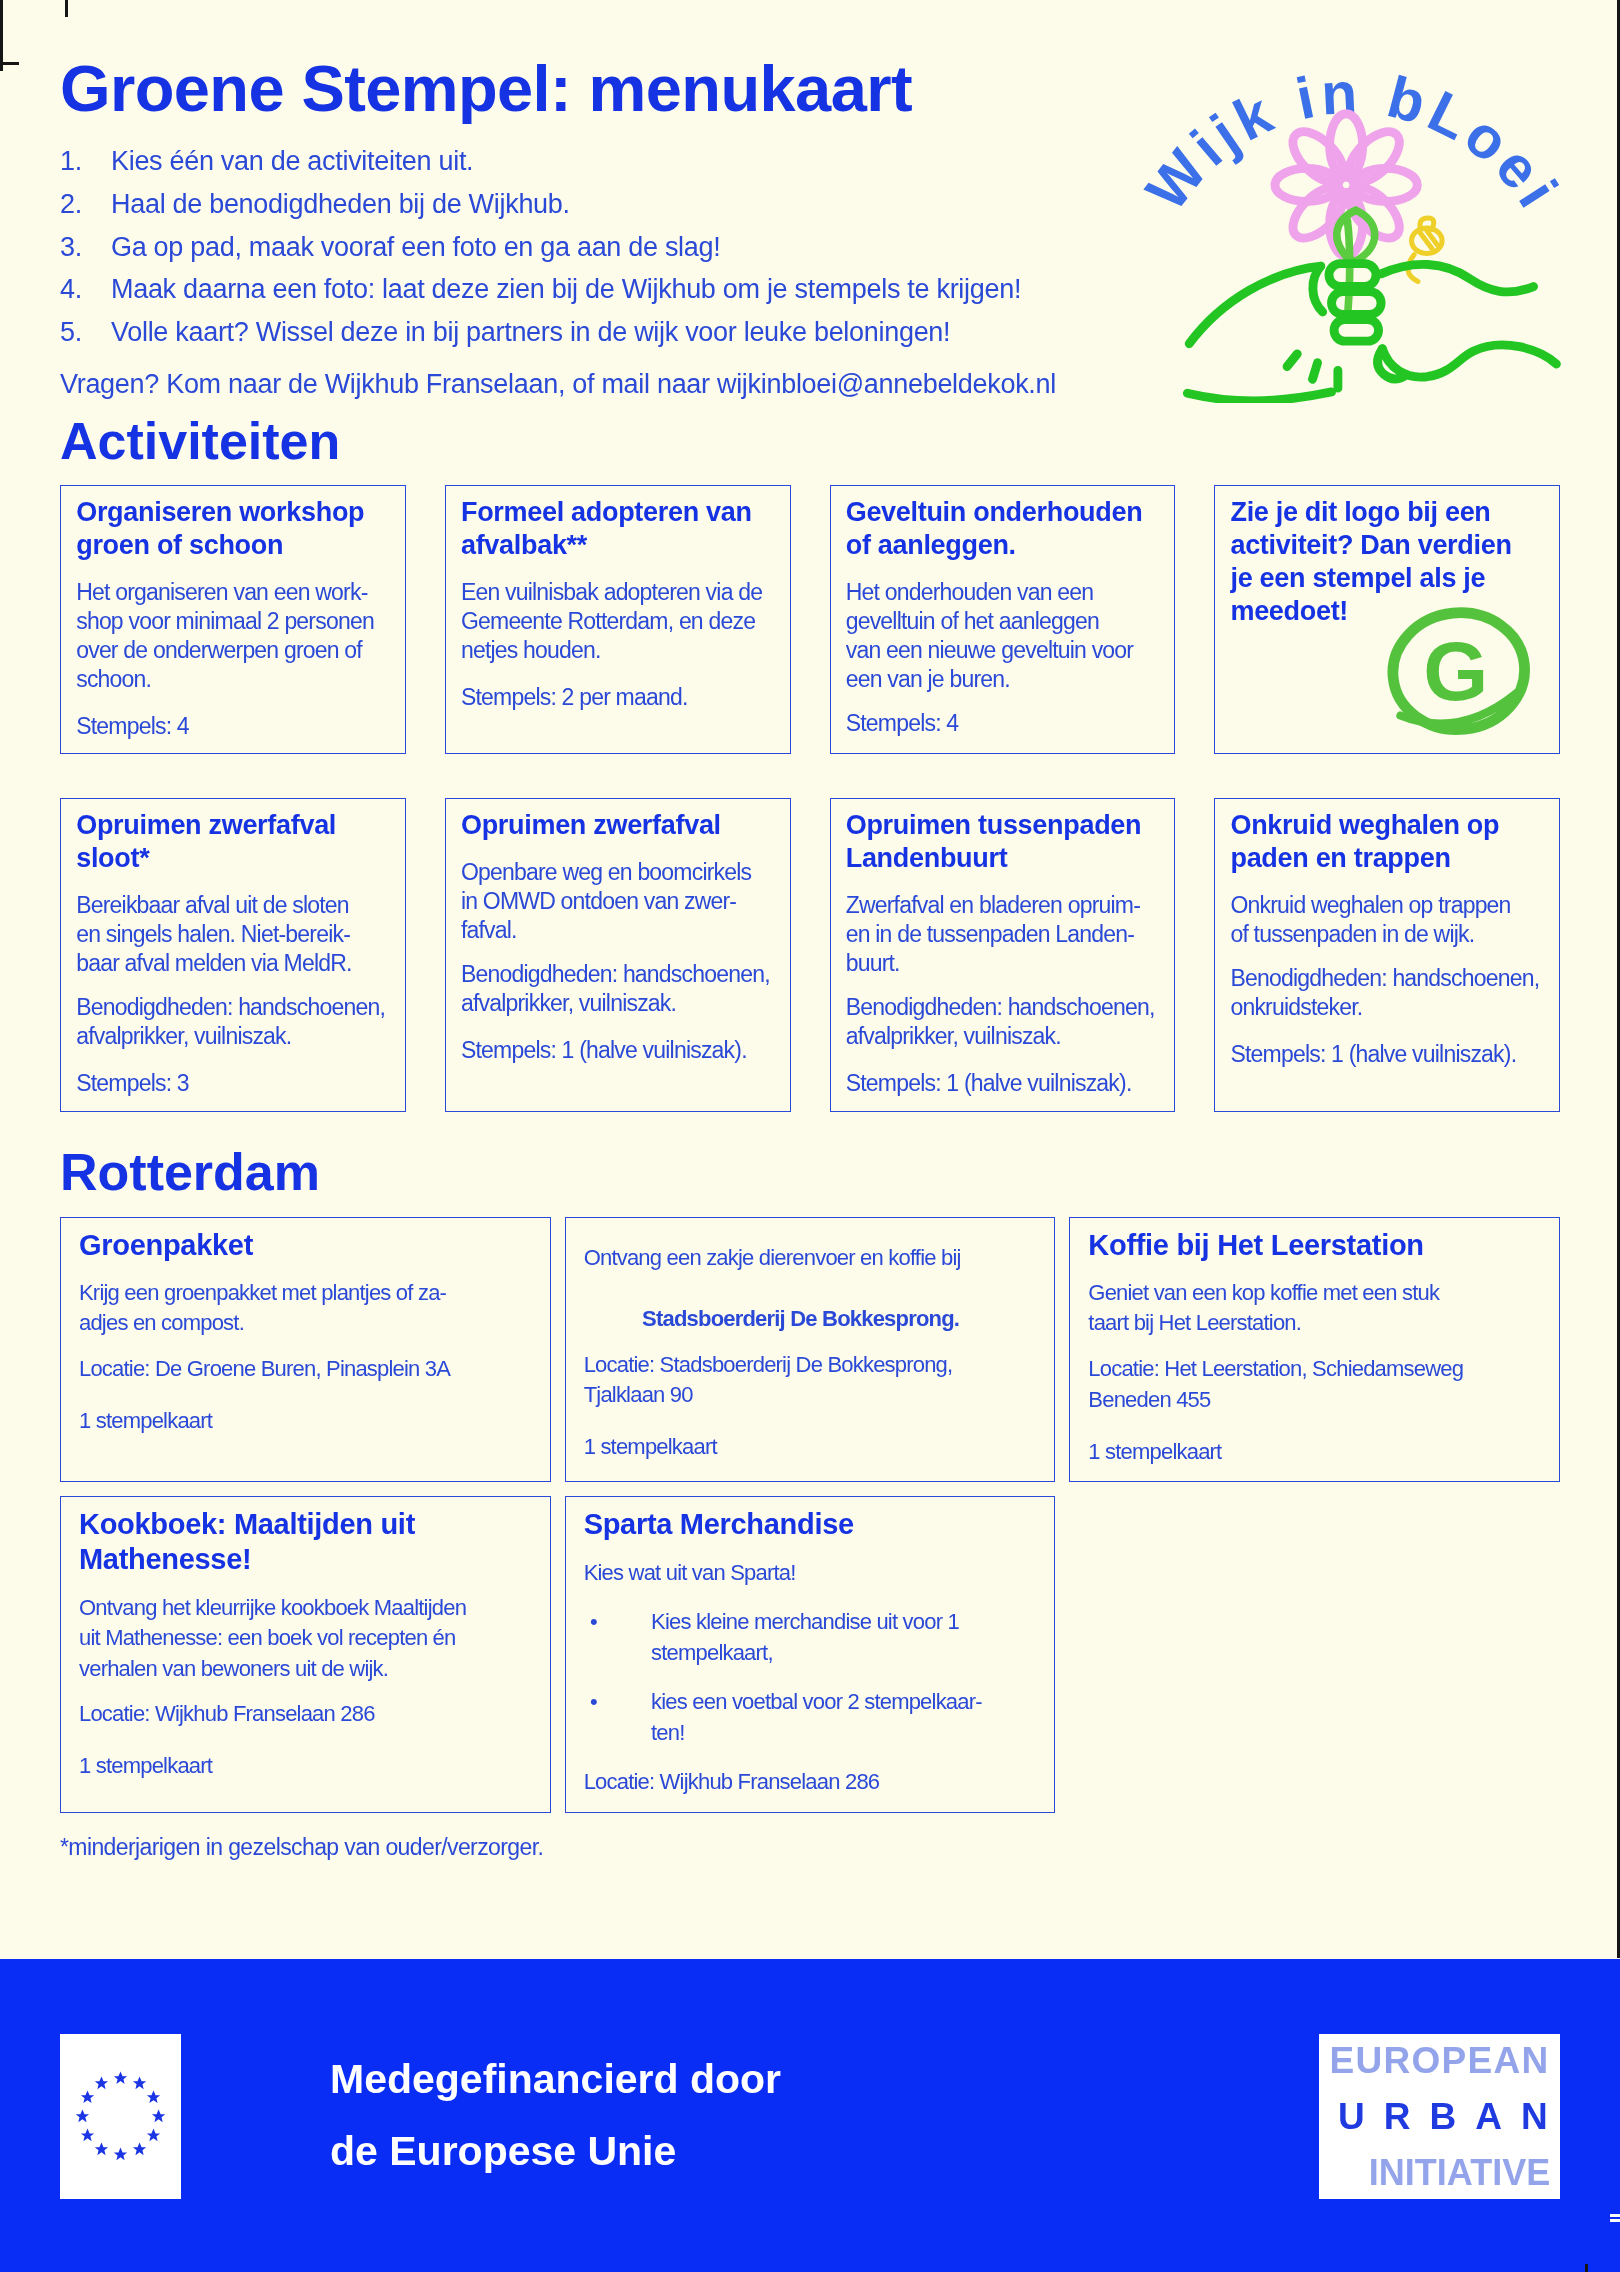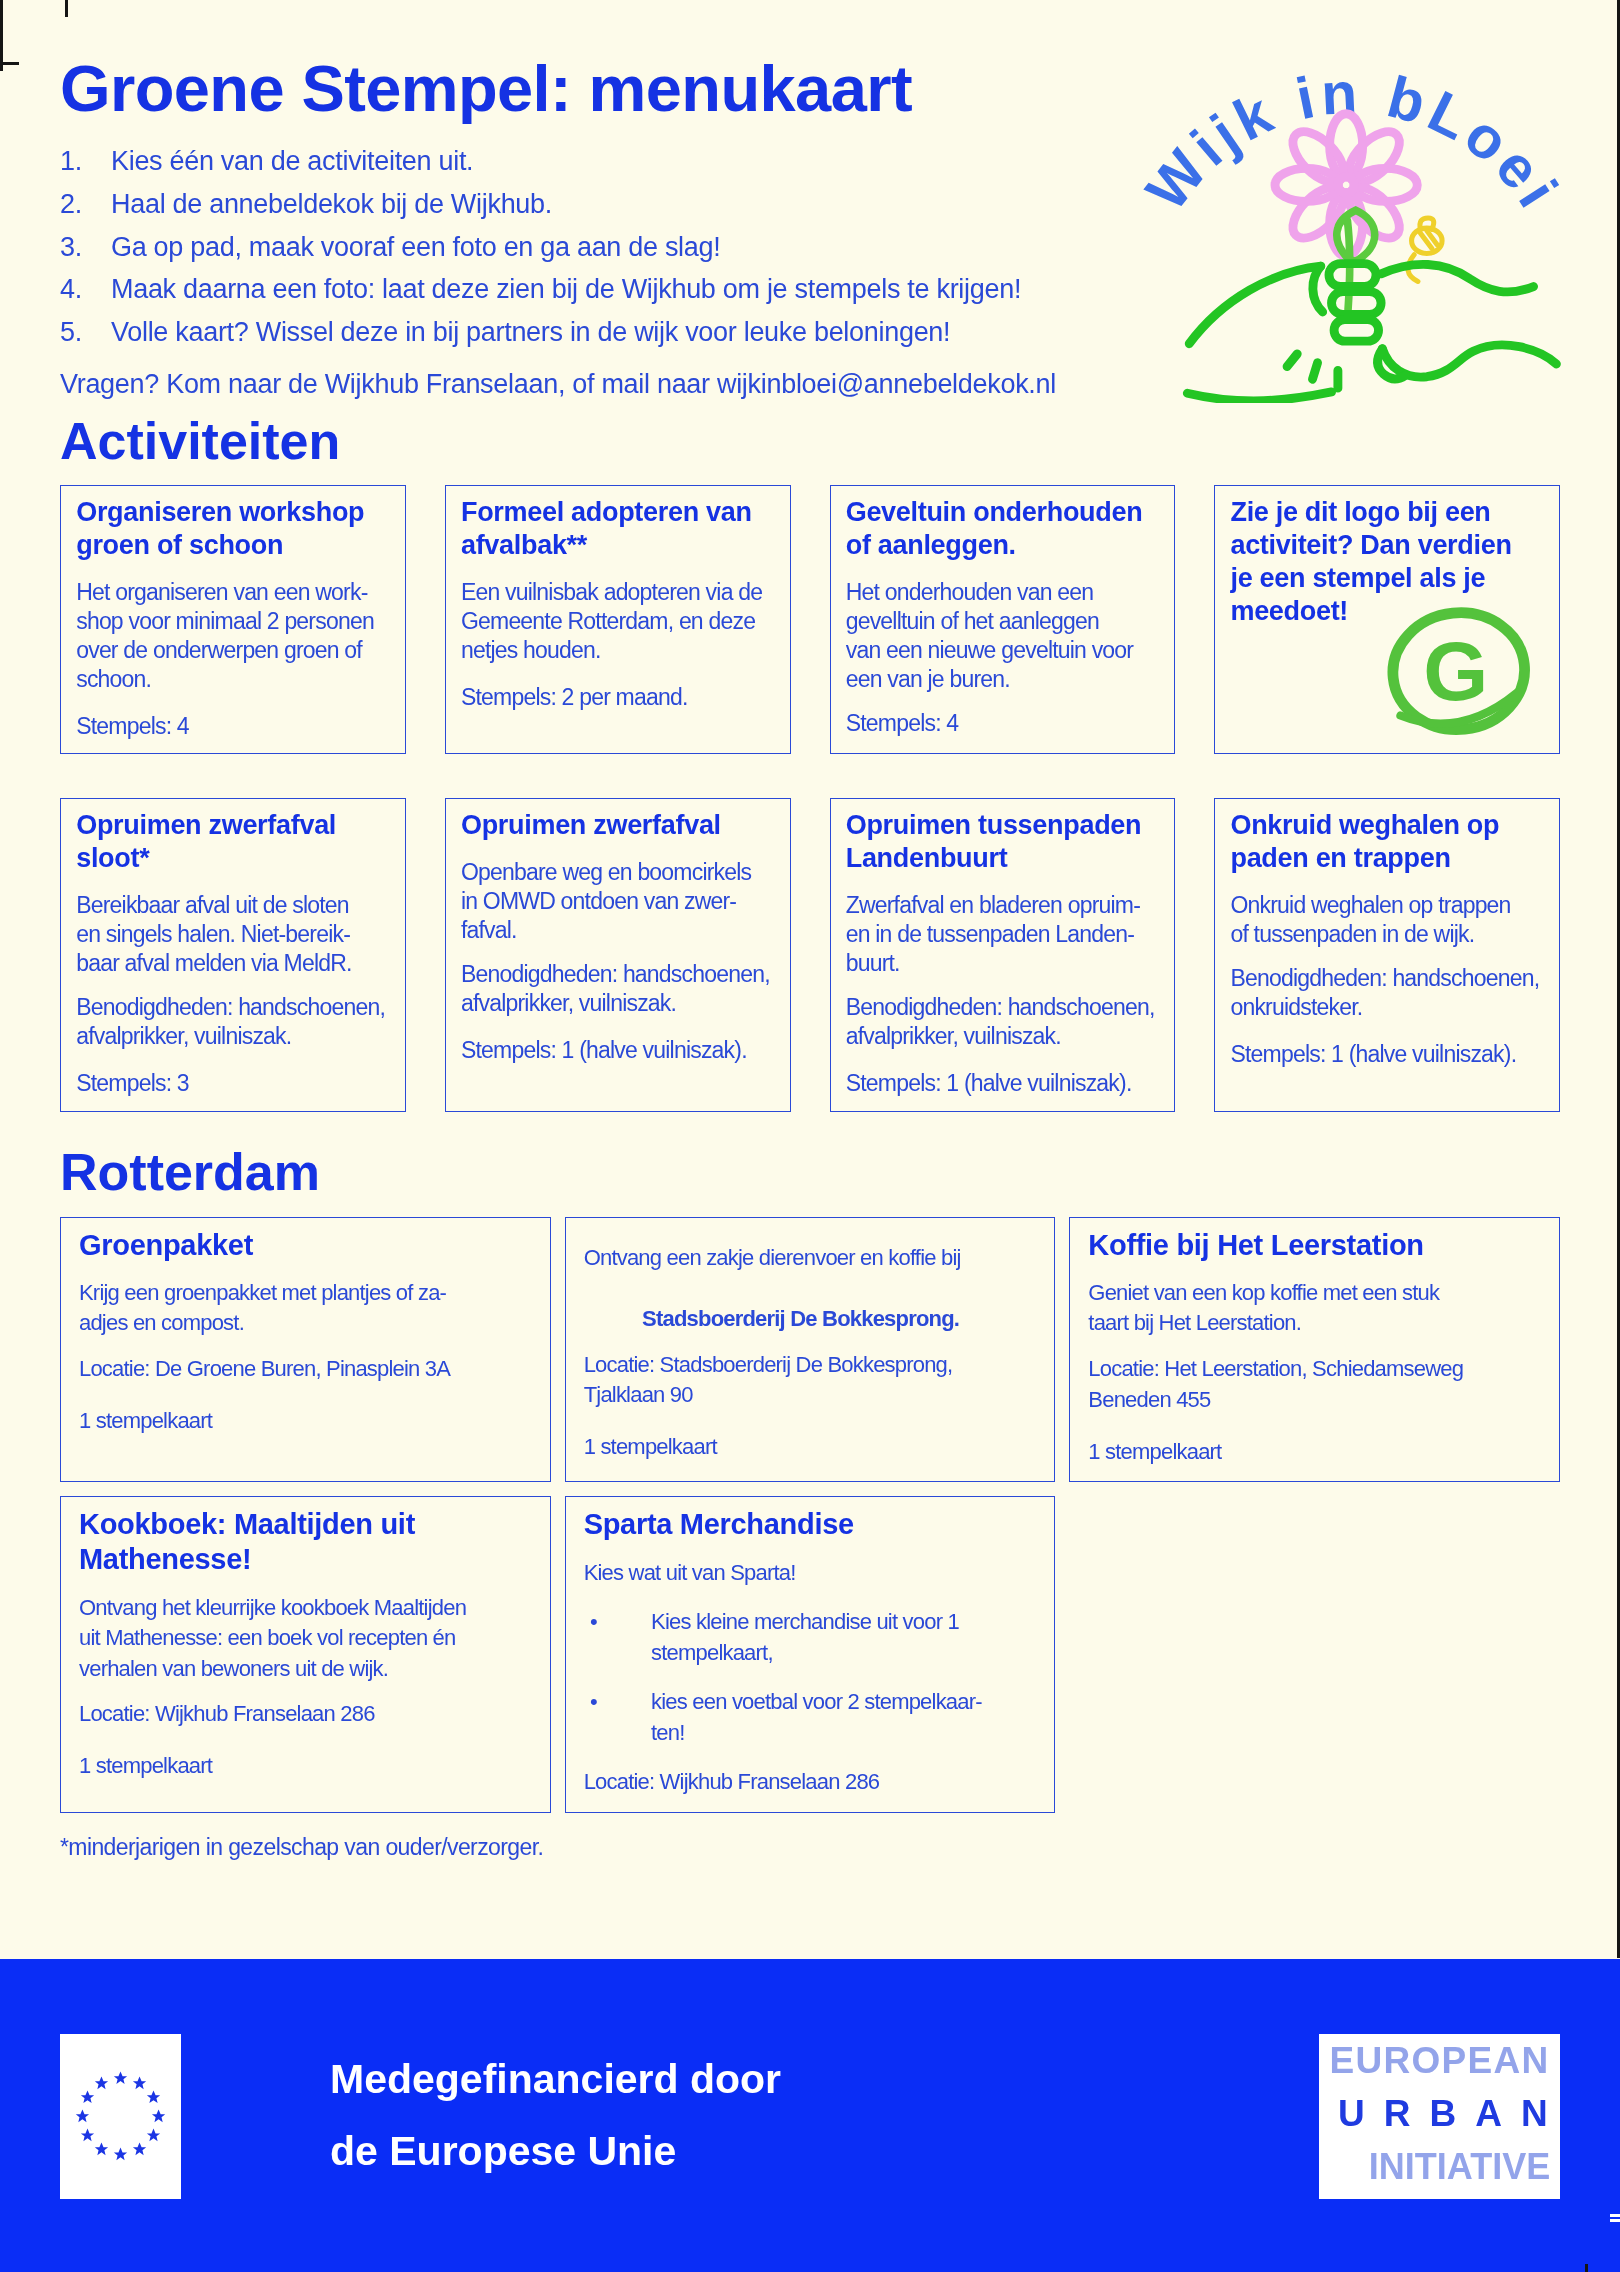--- a/index.html
+++ b/index.html
@@ -40,21 +40,21 @@
   
   .footnotes{margin-top:19px;font-size:23px;line-height:30px;letter-spacing:-0.6px;}
   .footnotes .fn2{margin-top:11.4px;}
 
   
   .footer{position:absolute;left:0;bottom:0;width:1620px;height:314px;background:#0A2DF6;z-index:5;
           display:flex;align-items:center;padding:0 60px;box-sizing:border-box;}
   .eu-flag{width:121px;height:165px;background:#FFFFFF;flex:0 0 121px;}
   .funding{margin-left:149px;color:#FFFFFF;font-weight:bold;font-size:41px;line-height:1.75;}
   .eui{margin-left:auto;width:241px;height:165px;background:#FFFFFF;display:flex;flex-direction:column;
-       justify-content:flex-start;text-align:center;font-weight:bold;}
+       justify-content:space-between;text-align:center;font-weight:bold;}
   .eui-r1{color:#93A4EA;font-size:37px;line-height:53px;letter-spacing:1.3px;}
   .eui-r2{color:#1F3BE0;font-size:37px;line-height:53px;letter-spacing:19px;text-indent:19px;}
   .eui-r3{color:#93A4EA;font-size:36px;line-height:53px;letter-spacing:0px;padding-left:40px;}
 
   
   .mark{position:absolute;background:#151515;z-index:9;}
   .mark-tl-v{left:0;top:0;width:2.5px;height:71px;}
   .mark-tl-h{left:0;top:62px;width:19px;height:2.5px;}
   .mark-tl-t{left:65px;top:0;width:2.5px;height:16.5px;}
   .edge-right{right:0;top:0;width:3.2px;height:1958px;}
@@ -141,21 +141,21 @@
 
     <h1 class="main-title">Groene Stempel: menukaart</h1>
 
     <div class="steps">
       <div class="step">
         <span class="num">1.</span>
         <span>Kies één van de activiteiten uit.</span>
       </div>
       <div class="step">
         <span class="num">2.</span>
-        <span>Haal de annebeldekok bij de Wijkhub.</span>
+        <span>Haal de benodigdheden bij de Wijkhub.</span>
       </div>
       <div class="step">
         <span class="num">3.</span>
         <span>Ga op pad, maak vooraf een foto en ga aan de slag!</span>
       </div>
       <div class="step">
         <span class="num">4.</span>
         <span>Maak daarna een foto: laat deze zien bij de Wijkhub om je stempels te krijgen!</span>
       </div>
       <div class="step">

